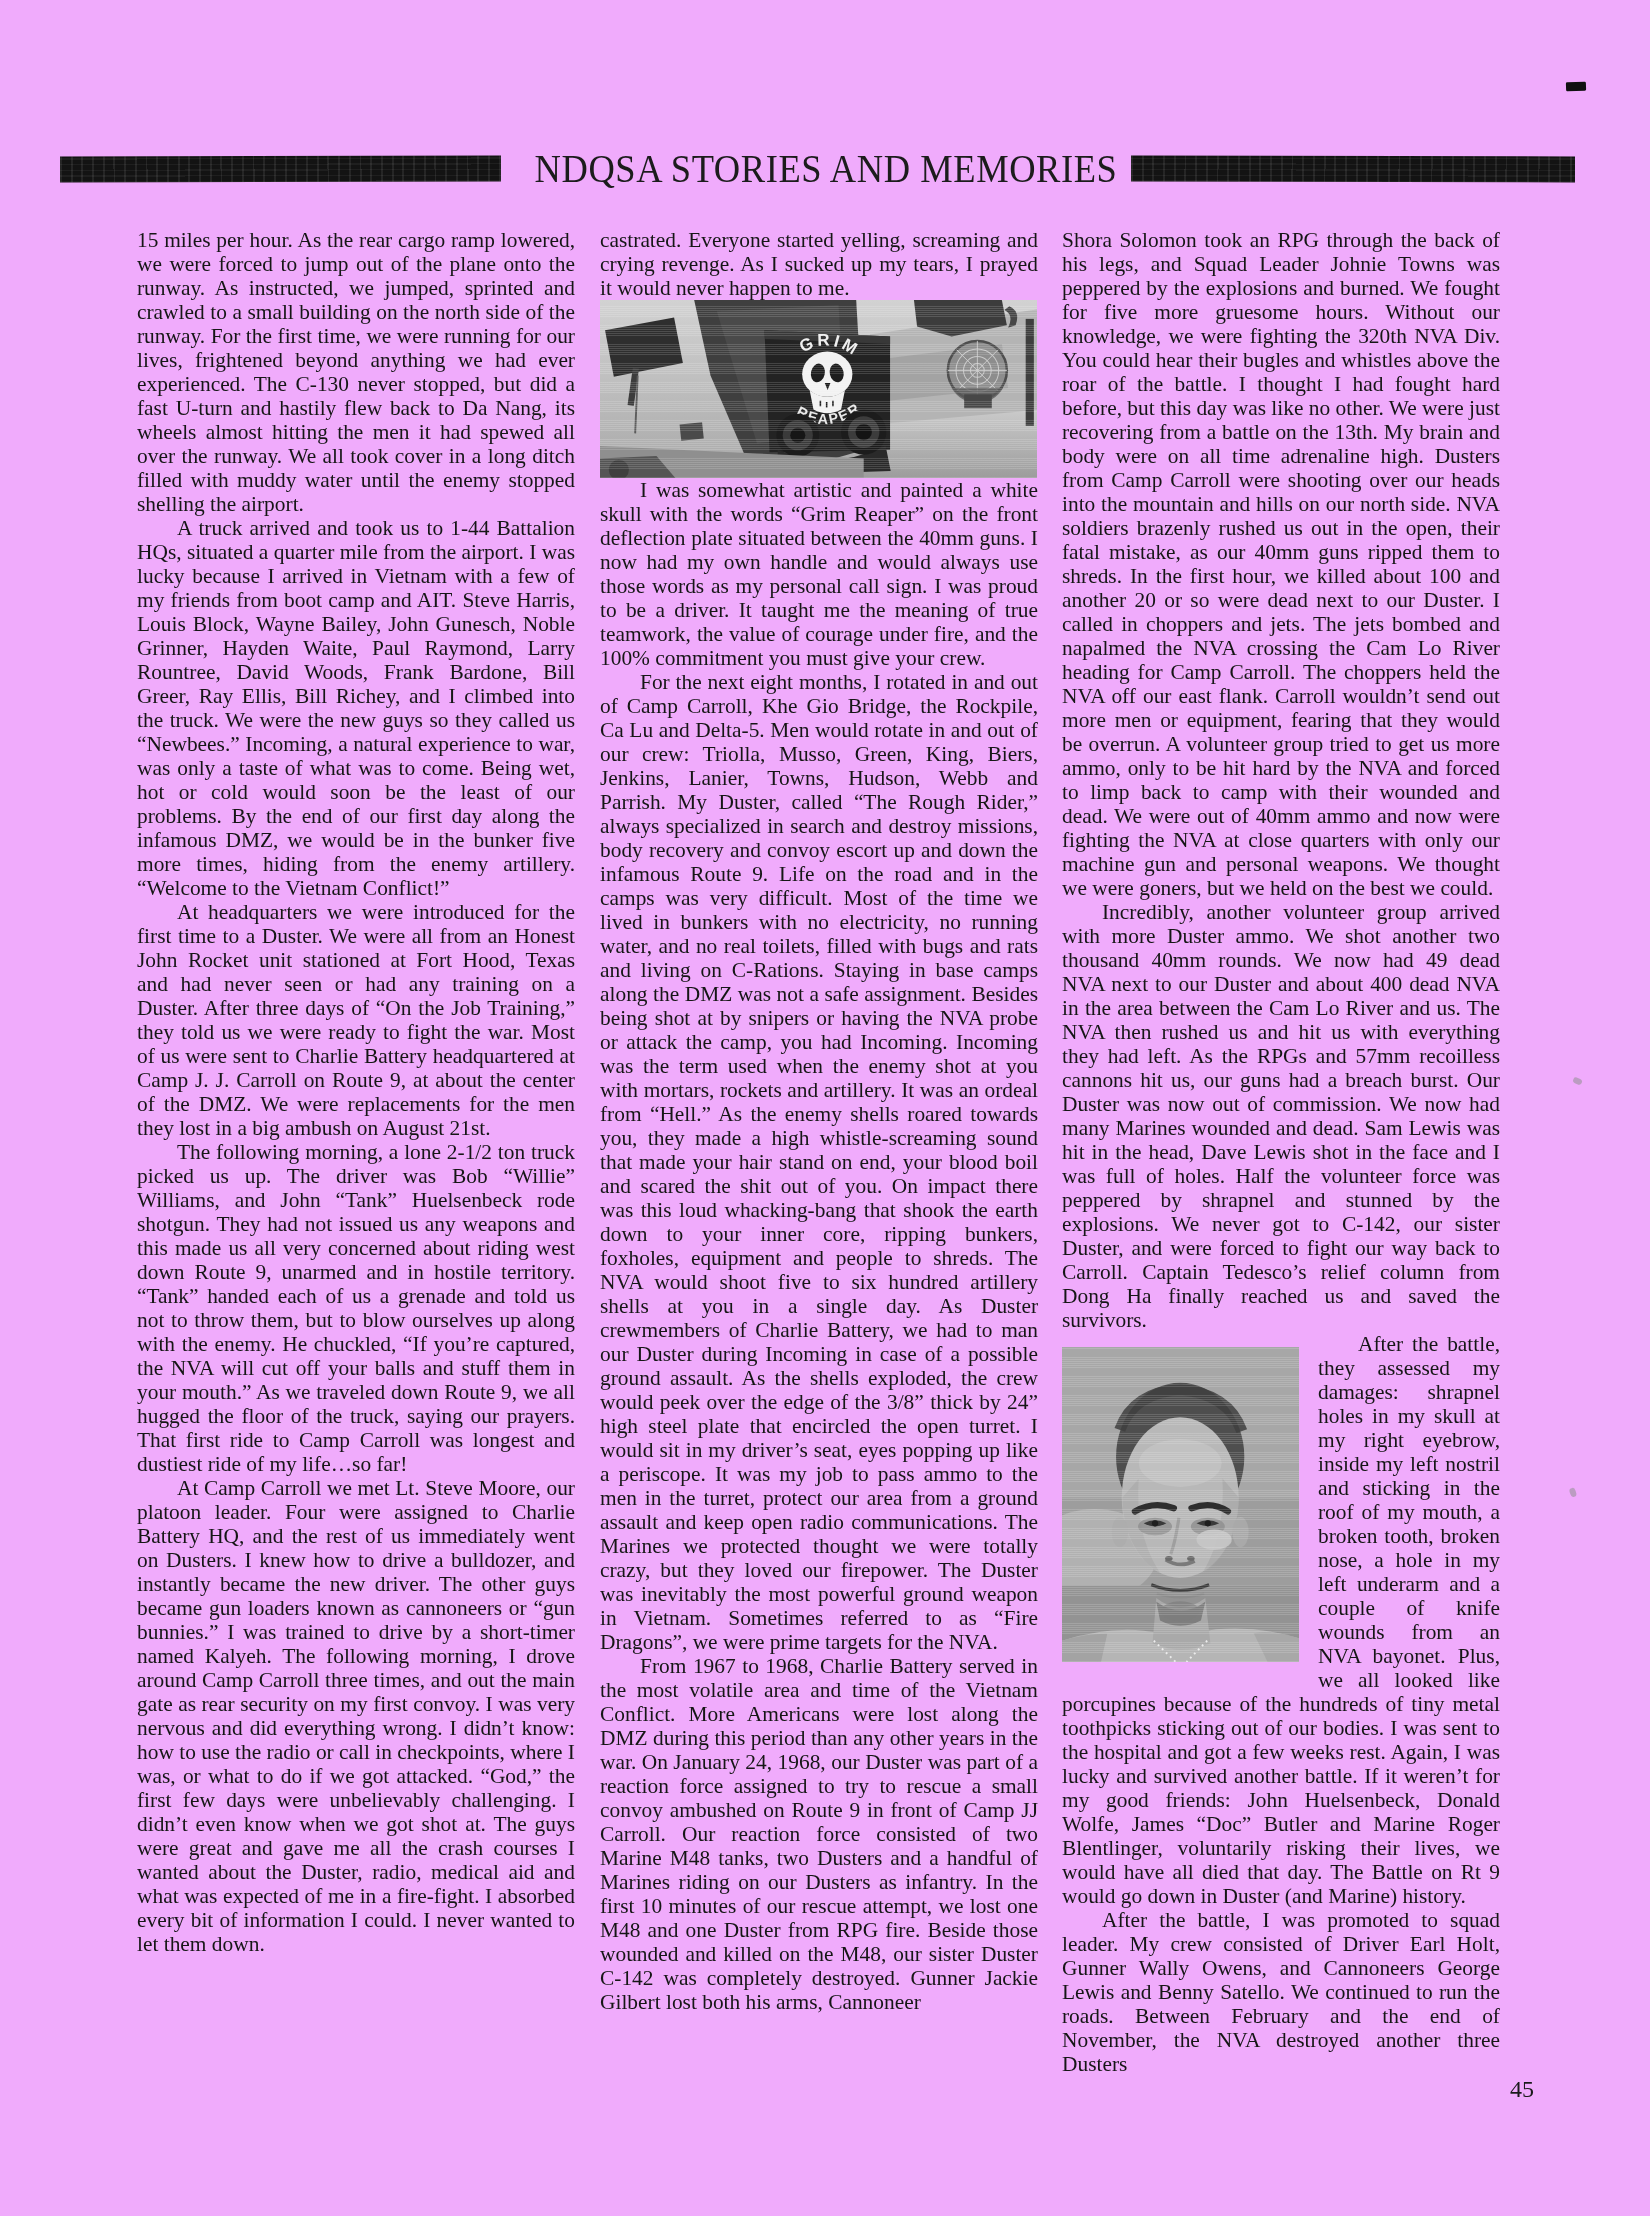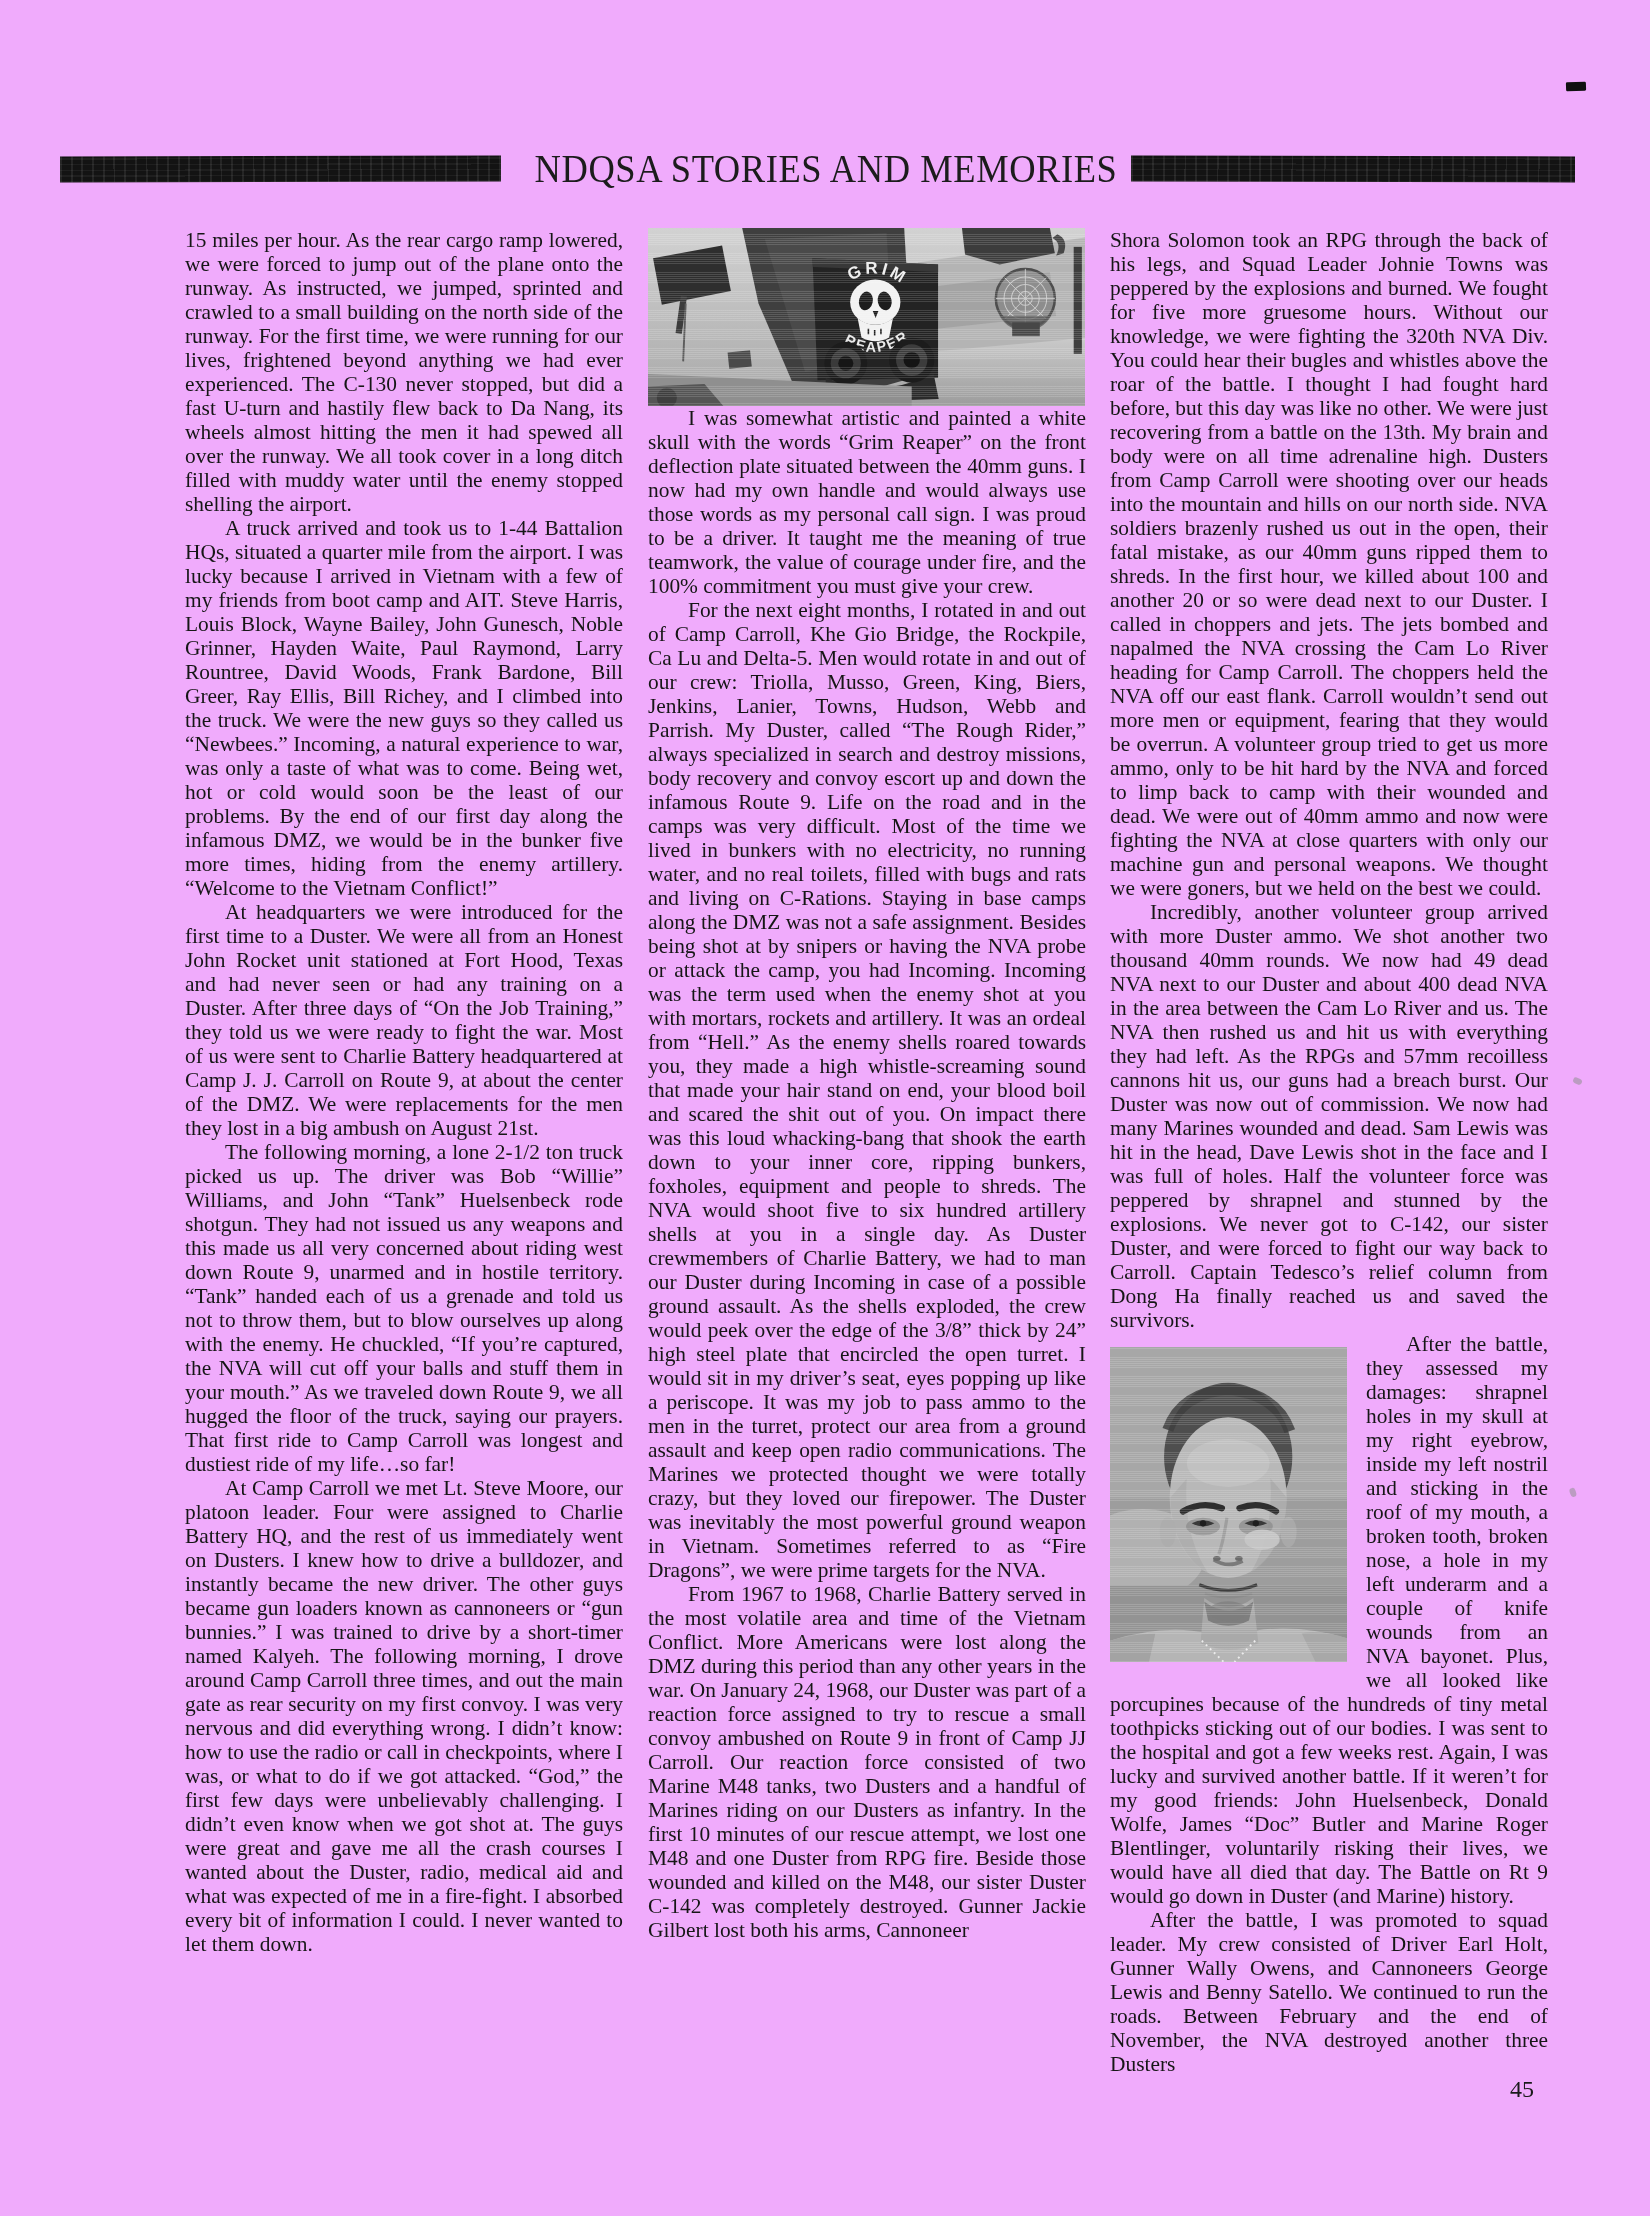--- a/index.html
+++ b/index.html
@@ -7,21 +7,21 @@
   
   .hbar{position:absolute;top:156px;height:26px;background:#131313;background-image:repeating-linear-gradient(90deg,rgba(255,255,255,.08) 0 1.9px,rgba(0,0,0,0) 1.9px 10.7px),repeating-linear-gradient(0deg,rgba(255,255,255,.05) 0 1.3px,rgba(0,0,0,0) 1.3px 5.7px);}
   .hbar-left{left:60px;width:441px;transform:rotate(-.12deg);}
   .hbar-right{left:1131px;width:444px;transform:rotate(.1deg);}
   h1.title{position:absolute;top:144px;left:50%;transform:translateX(-50%) scale(.96,1.08);transform-origin:center top;margin:0;font-size:38px;font-weight:400;letter-spacing:0.6px;white-space:nowrap;color:#1c1c1c;}
   .artifact-dash{position:absolute;left:1566px;top:82px;width:20px;height:8.8px;background:#101010;border-radius:1.3px;transform:rotate(-2deg);}
   .speck{position:absolute;background:#8f8f8f;opacity:.55;border-radius:40%;}
   .speck-a{left:1573px;top:1078px;width:8.8px;height:6.3px;transform:rotate(24deg);}
   .speck-b{left:1570px;top:1488px;width:5.7px;height:9.4px;transform:rotate(-18deg);}
   
-  .col{position:absolute;top:228px;width:438px;font-size:21.4px;line-height:24px;text-align:justify;text-justify:inter-word;margin-left:48px;}
+  .col{position:absolute;top:228px;width:438px;font-size:21.4px;line-height:24px;text-align:justify;text-justify:inter-word;}
   .col-0{left:137px;}
   .col-1{left:600px;}
   .col-2{left:1062px;}
   .col p{margin:0;}
   .col p.indent{text-indent:40px;}
   
   figure.photo{position:relative;margin:0;padding:0;background:#a9a9a9;overflow:hidden;}
   figure.photo svg{display:block;width:100%;height:100%;}
   figure.photo::after{content:"";position:absolute;inset:0;background:repeating-linear-gradient(0deg,rgba(255,255,255,.15) 0 0.6px,rgba(0,0,0,0) 0.6px 1.9px);pointer-events:none;}
   .photo-duster{width:437px;height:178px;margin:17.6px 0 28px 0;}
@@ -46,20 +46,21 @@
 
   <main>
     <section class="col col-0">
         <p>15 miles per hour. As the rear cargo ramp lowered, we were forced to jump out of the plane onto the runway. As instructed, we jumped, sprinted and crawled to a small building on the north side of the runway. For the first time, we were running for our lives, frightened beyond anything we had ever experienced. The C-130 never stopped, but did a fast U-turn and hastily flew back to Da Nang, its wheels almost hitting the men it had spewed all over the runway. We all took cover in a long ditch filled with muddy water until the enemy stopped shelling the airport.</p>
         <p class="indent">A truck arrived and took us to 1-44 Battalion HQs, situated a quarter mile from the airport. I was lucky because I arrived in Vietnam with a few of my friends from boot camp and AIT. Steve Harris, Louis Block, Wayne Bailey, John Gunesch, Noble Grinner, Hayden Waite, Paul Raymond, Larry Rountree, David Woods, Frank Bardone, Bill Greer, Ray Ellis, Bill Richey, and I climbed into the truck. We were the new guys so they called us “Newbees.” Incoming, a natural experience to war, was only a taste of what was to come. Being wet, hot or cold would soon be the least of our problems. By the end of our first day along the infamous DMZ, we would be in the bunker five more times, hiding from the enemy artillery. “Welcome to the Vietnam Conflict!”</p>
         <p class="indent">At headquarters we were introduced for the first time to a Duster. We were all from an Honest John Rocket unit stationed at Fort Hood, Texas and had never seen or had any training on a Duster. After three days of “On the Job Training,” they told us we were ready to fight the war. Most of us were sent to Charlie Battery headquartered at Camp J. J. Carroll on Route 9, at about the center of the DMZ. We were replacements for the men they lost in a big ambush on August 21st.</p>
         <p class="indent">The following morning, a lone 2-1/2 ton truck picked us up. The driver was Bob “Willie” Williams, and John “Tank” Huelsenbeck rode shotgun. They had not issued us any weapons and this made us all very concerned about riding west down Route 9, unarmed and in hostile territory. “Tank” handed each of us a grenade and told us not to throw them, but to blow ourselves up along with the enemy. He chuckled, “If you’re captured, the NVA will cut off your balls and stuff them in your mouth.” As we traveled down Route 9, we all hugged the floor of the truck, saying our prayers. That first ride to Camp Carroll was longest and dustiest ride of my life…so far!</p>
         <p class="indent">At Camp Carroll we met Lt. Steve Moore, our platoon leader. Four were assigned to Charlie Battery HQ, and the rest of us immediately went on Dusters. I knew how to drive a bulldozer, and instantly became the new driver. The other guys became gun loaders known as cannoneers or “gun bunnies.” I was trained to drive by a short-timer named Kalyeh. The following morning, I drove around Camp Carroll three times, and out the main gate as rear security on my first convoy. I was very nervous and did everything wrong. I didn’t know: how to use the radio or call in checkpoints, where I was, or what to do if we got attacked. “God,” the first few days were unbelievably challenging. I didn’t even know when we got shot at. The guys were great and gave me all the crash courses I wanted about the Duster, radio, medical aid and what was expected of me in a fire-fight. I absorbed every bit of information I could. I never wanted to let them down.</p>
       </section>
     <section class="col col-1">
+        <p>castrated. Everyone started yelling, screaming and crying revenge. As I sucked up my tears, I prayed it would never happen to me.</p>
         <figure class="photo photo-duster" role="img" aria-label="M42 Duster twin 40mm guns with white Grim Reaper skull painted on the front deflection plate, searchlight at right">
     <svg viewBox="0 0 696 283" preserveAspectRatio="none" style="font-size:34px">
       <defs>
         <linearGradient id="g-sky" x1="0" y1="0" x2="0" y2="1">
                 <stop offset="0" stop-color="#d2d2d2"></stop>
                 <stop offset="1" stop-color="#a8a8a8"></stop>
               </linearGradient>
         <linearGradient id="g-deck" x1="0" y1="0" x2="0" y2="1">
                 <stop offset="0" stop-color="#cacaca"></stop>
                 <stop offset="1" stop-color="#9c9c9c"></stop>

